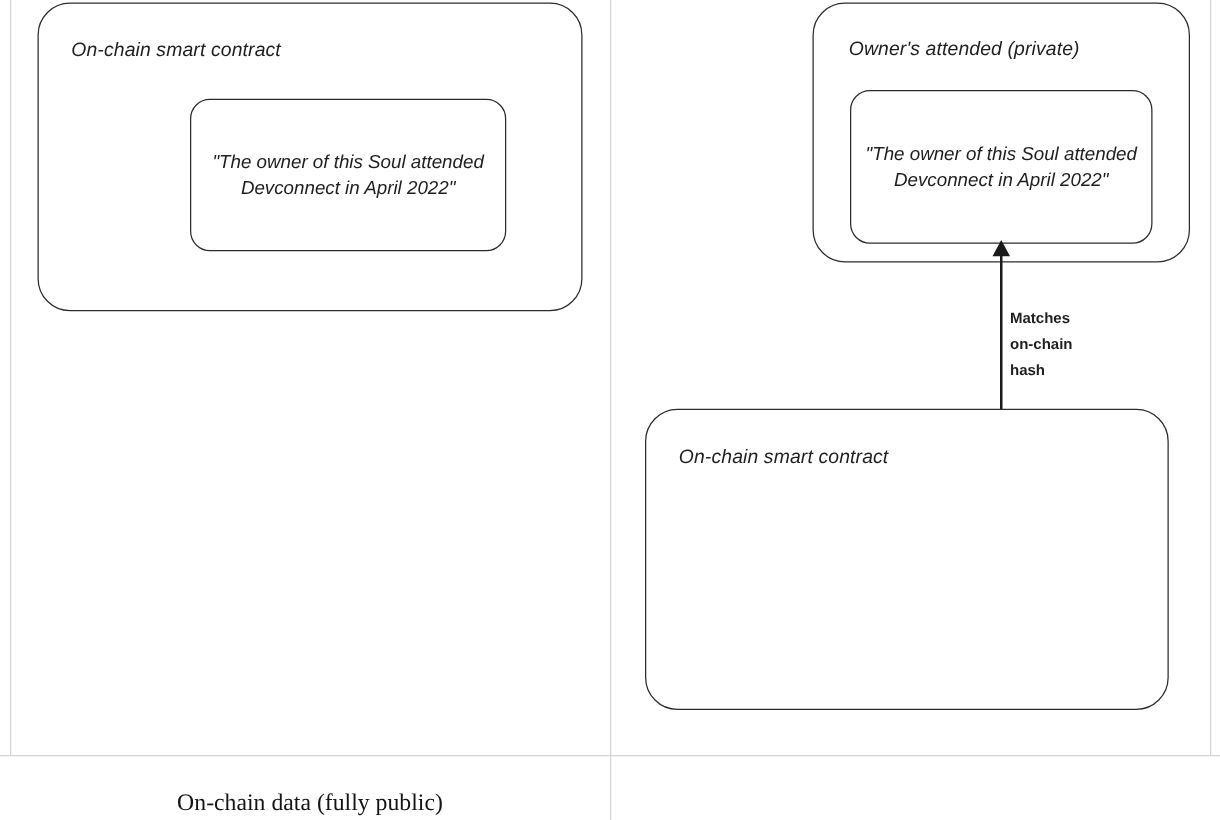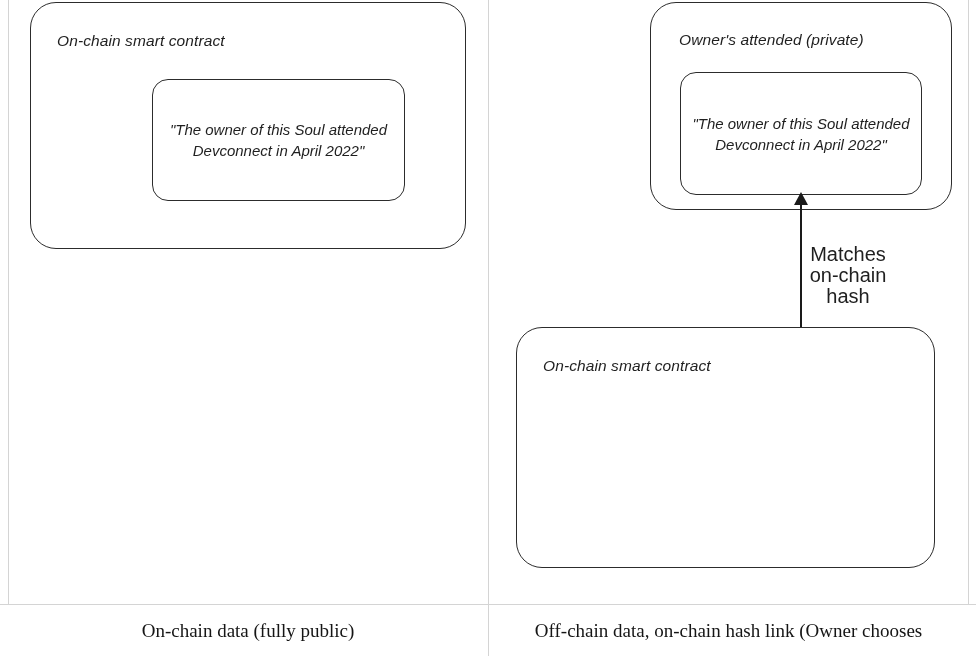--- a/index.html
+++ b/index.html
@@ -101,35 +101,37 @@
     border-right: 7px solid transparent;
   }
   .arrow-head.up {
     border-bottom: 13px solid #1a1a1a;
   }
   .arrow-head.down {
     border-top: 13px solid #1a1a1a;
   }
   .arrow-label {
     position: absolute;
-    font-size: 20px;
+    font-size: 12px;
     line-height: 21px;
-    text-align: center;
+    text-align: left;
     color: #1f1f1f;
     white-space: pre-line;
+    font-weight: bold;
   }
 
   
   .caption {
     position: absolute;
     font-family: "Liberation Serif", serif;
     font-size: 19px;
     line-height: 25px;
     color: #151515;
     text-align: center;
+    margin-top: 12px;
   }
 </style>
 </head>
 <body>
 
 <div id="page">
 
   <div class="rule-v" style="left:8px; top:0px; height:604px;"></div>
   <div class="rule-v" style="left:488px; top:0px; height:656px;"></div>
   <div class="rule-v" style="left:968px; top:0px; height:604px;"></div>
@@ -162,15 +164,14 @@
 
     <div class="box" style="left:516px; top:327px; width:419px; height:241px;">
       <div class="box-title" style="left:26px; top:28px;">On-chain smart contract</div>
     </div>
 
 
   </div>
 
   <div class="caption" style="left:8px; top:618px; width:480px;">On-chain data (fully public)</div>
 
-  <div class="caption" style="left:489px; top:618px; width:479px;">Off-chain data, on-chain hash link (Owner chooses</div>
 
 </div>
 
 </body></html>

